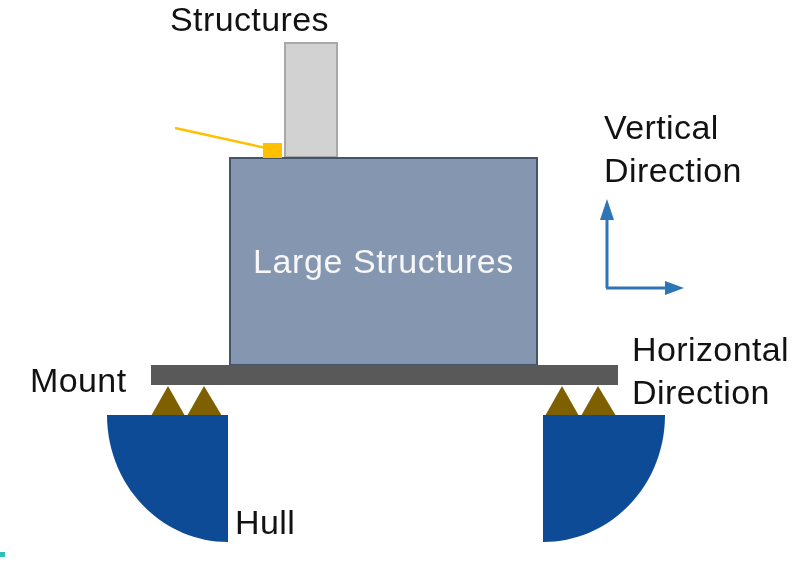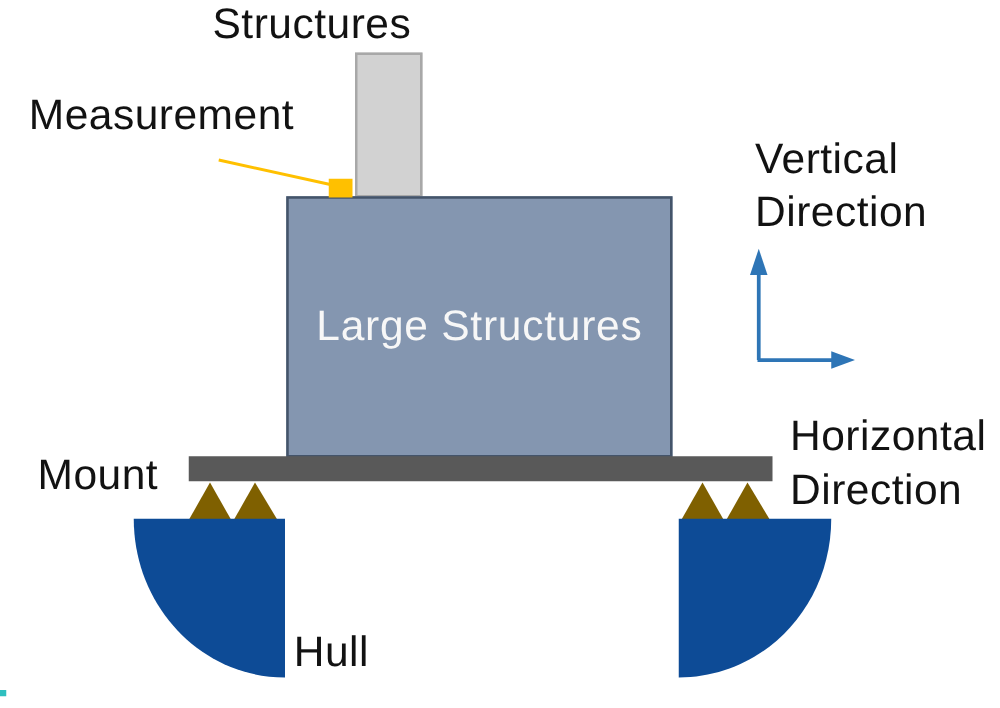--- a/index.html
+++ b/index.html
@@ -89,21 +89,20 @@
       <line x1="606" y1="288" x2="666" y2="288" stroke-width="3" stroke="#2e75b6"></line>
       <polygon points="684,288 665,281 665,295" fill="#2e75b6"></polygon>
     </g>
   </svg>
 
   <div class="label" id="subassembly-label">
     <span>Structures</span>
   </div>
 
   <div class="label" id="measurement-label">
-    <div>Measurement</div>
   </div>
 
   <div class="label" id="vertical-direction-label">
     <div>Vertical</div>
     <div>Direction</div>
   </div>
 
   <div class="label" id="horizontal-direction-label">
     <div>Horizontal</div>
     <div>Direction</div>

